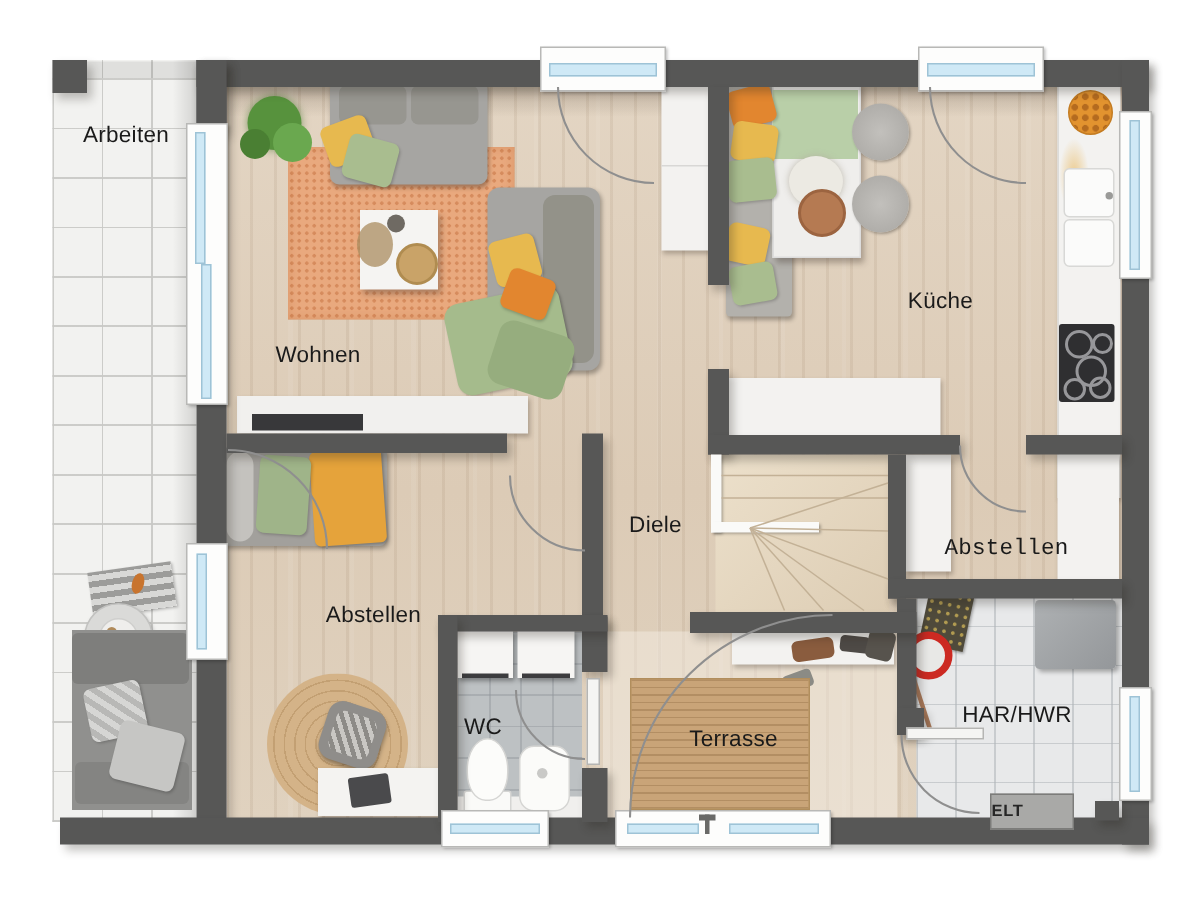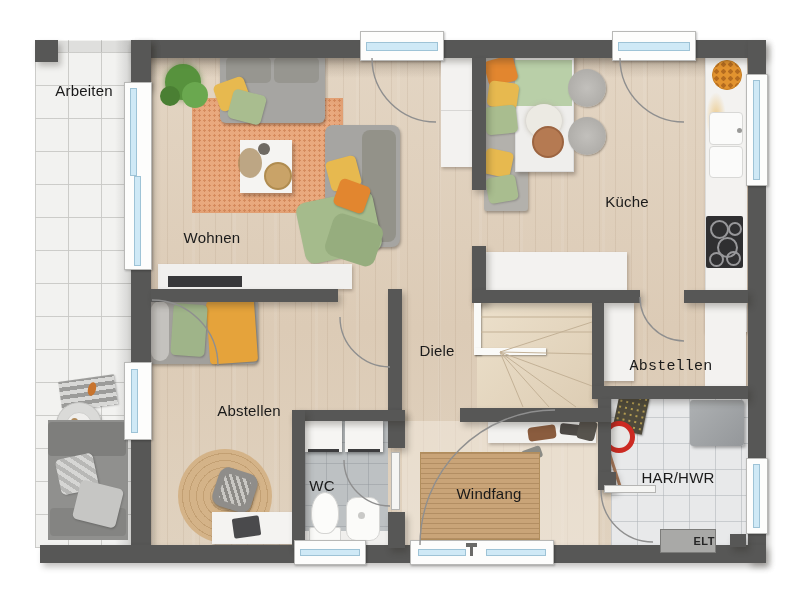--- a/index.html
+++ b/index.html
@@ -132,21 +132,21 @@
   <div class="furn" style="left:309px;top:527px;width:30px;height:16px;background:#fafaf8;border:1px solid #d5d5d3;border-radius:2px;z-index:12;"></div>
   <div class="furn" style="left:311px;top:492px;width:26px;height:40px;background:#fcfcfa;border:1px solid #d5d5d3;border-radius:50% 50% 45% 45%;z-index:12;"></div>
   <div class="furn" style="left:346px;top:497px;width:32px;height:42px;background:#fbfbf9;border:1px solid #d5d5d3;border-radius:10px;z-index:12;"></div>
   <div class="furn" style="left:358px;top:512px;width:7px;height:7px;border-radius:50%;background:#c9c9c7;z-index:13;"></div>
 
   <div class="furn" style="left:690px;top:400px;width:54px;height:46px;background:linear-gradient(135deg,#aeb1b3,#94979a);border-radius:3px;box-shadow:2px 2px 3px rgba(0,0,0,.3);"></div>
   <div class="furn" style="left:616px;top:394px;width:30px;height:38px;background:#4f4a3b;background-image:radial-gradient(rgba(220,190,90,.7) 1px,transparent 1.4px);background-size:6px 6px;transform:rotate(12deg);box-shadow:1px 1px 2px rgba(0,0,0,.35);"></div>
   <div class="furn" style="left:603px;top:421px;width:22px;height:22px;border-radius:50%;background:#e8e8e6;border:5px solid #cc2a22;z-index:12;"></div>
   <div class="furn" style="left:612px;top:440px;width:3px;height:52px;background:#a9795a;transform:rotate(-18deg);"></div>
   <div class="furn" style="left:604px;top:436px;width:14px;height:8px;background:#8e8e8c;transform:rotate(-18deg);"></div>
-  <div class="furn" style="left:660px;top:529px;width:54px;height:22px;background:#a9a9a7;border:1px solid #7c7c7a;z-index:35;display:flex;align-items:center;justify-content:flex-end;">
+  <div class="furn" style="left:660px;top:529px;width:54px;height:22px;background:#a9a9a7;border:1px solid #7c7c7a;z-index:35;display:flex;align-items:center;justify-content:flex-start;">
     <span style="font-size:11px;font-weight:700;color:#262626;letter-spacing:.5px;">ELT</span>
   </div>
 
   <div class="furn" style="left:148px;top:298px;width:110px;height:66px;background:#a2a09c;border-radius:5px;box-shadow:1px 2px 3px rgba(0,0,0,.3);"></div>
   <div class="furn" style="left:151px;top:301px;width:18px;height:60px;background:#c4c2be;border-radius:9px;"></div>
   <div class="pillow" style="left:172px;top:304px;width:34px;height:52px;background:#9fb489;transform:rotate(4deg);"></div>
   <div class="furn" style="left:208px;top:300px;width:48px;height:63px;background:#e5a33b;border-radius:4px;transform:rotate(-4deg);box-shadow:1px 1px 2px rgba(0,0,0,.25);"></div>
   <div class="furn jute-round" style="left:178px;top:449px;width:94px;height:94px;"></div>
   <div class="furn" style="left:215px;top:470px;width:40px;height:40px;background:#8f8d8a;border-radius:10px;transform:rotate(18deg);box-shadow:1px 2px 3px rgba(0,0,0,.35);"></div>
   <div class="furn" style="left:221px;top:476px;width:28px;height:28px;background:repeating-linear-gradient(55deg,#c9c7c3 0 3px,#8d8b87 3px 6px);border-radius:6px;transform:rotate(18deg);z-index:12;"></div>
@@ -224,17 +224,17 @@
       <path d="M 500,352 L 523,407"></path>
     </g>
   </svg>
 
   <span class="lbl" style="left:84px;top:90px;">Arbeiten</span>
   <span class="lbl" style="left:212px;top:237px;">Wohnen</span>
   <span class="lbl" style="left:627px;top:201px;">Küche</span>
   <span class="lbl" style="left:437px;top:350px;text-align:right;">Diele</span>
   <span class="lbl" style="left:249px;top:410px;">Abstellen</span>
   <span class="lbl" style="left:322px;top:485px;">WC</span>
-  <span class="lbl" style="left:489px;top:493px;">Windfang</span>
+  <span class="lbl" style="left:489px;top:493px;">Terrasse</span>
   <span class="lbl" style="left:671px;top:366px;font-family:Liberation Mono, monospace;">Abstellen</span>
   <span class="lbl" style="left:678px;top:477px;">HAR/HWR</span>
 
 </div>
 
 </body></html>

